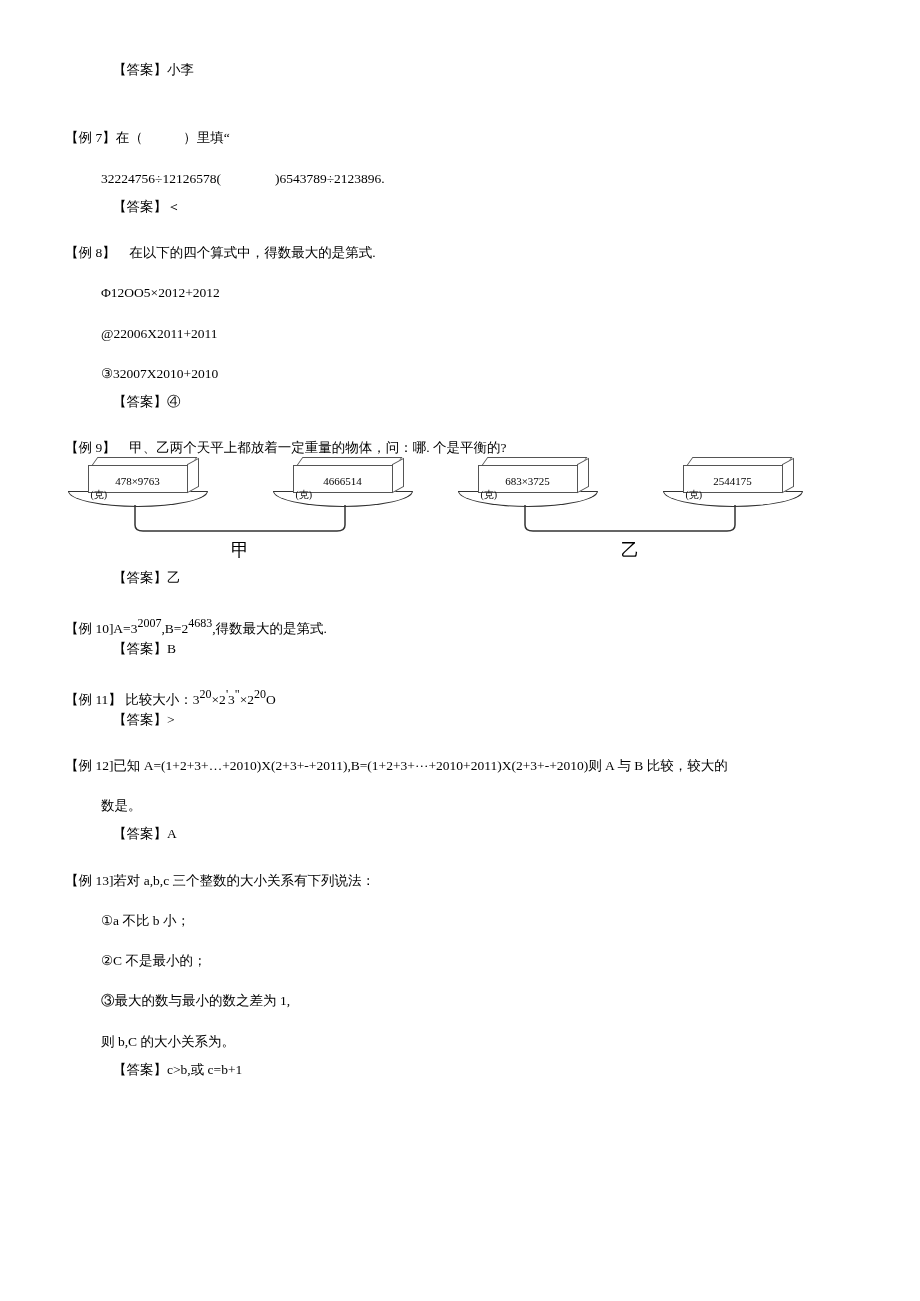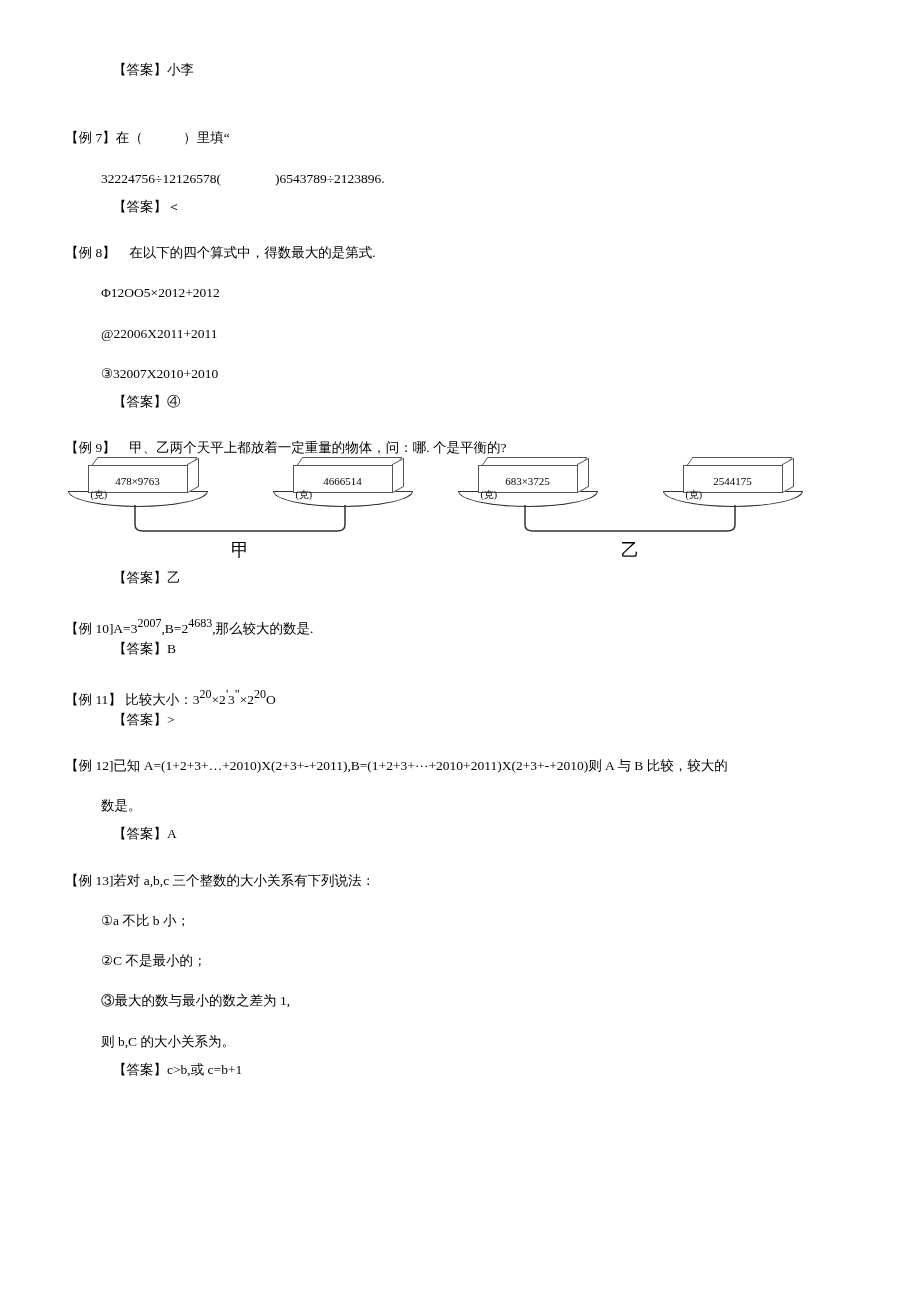--- a/index.html
+++ b/index.html
@@ -216,21 +216,21 @@
     </div>
   </div>
 
   <div class="answer">
     <span>【答案】</span><span>乙</span>
   </div>
 </div>
 
 <div class="block">
   <div>
-    <span>【例 10]A=3</span><sup>2007</sup><span>,B=2</span><sup>4683</sup><span>,那么较大的数是.</span>
+    <span>【例 10]A=3</span><sup>2007</sup><span>,B=2</span><sup>4683</sup><span>,得数最大的是第式.</span>
   </div>
   <div class="answer">
     <span>【答案】</span><span>B</span>
   </div>
 </div>
 
 <div class="block">
   <div>
     <span>【例 11】 比较大小：3</span><sup>20</sup><span>×2</span><sup>'</sup><span>3</span><sup>"</sup><span>×2</span><sup>20</sup><span>O</span>
   </div>

